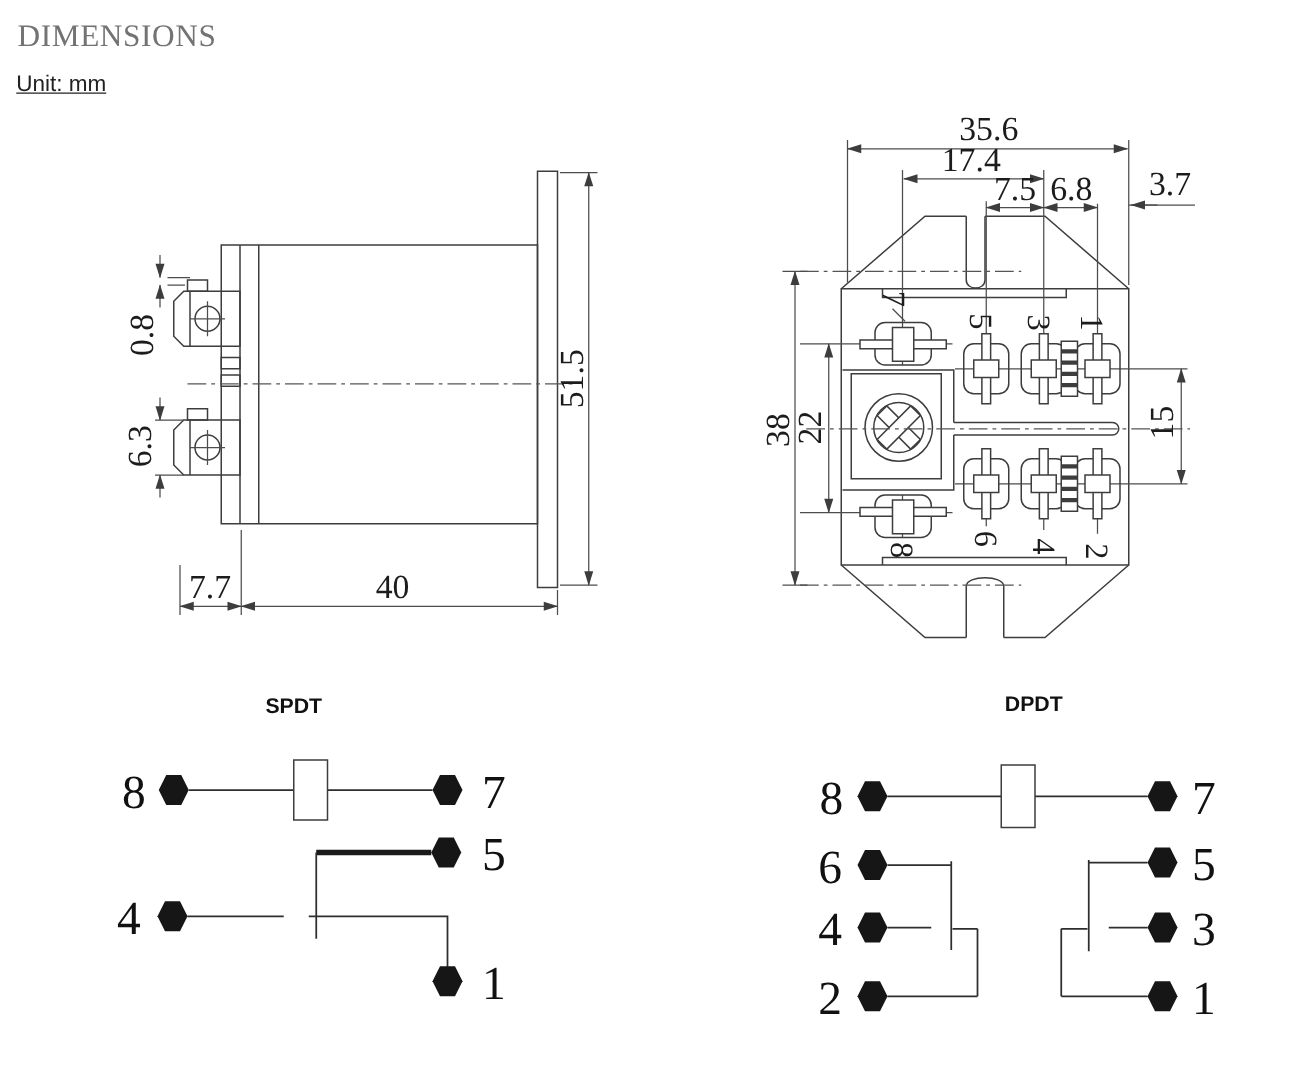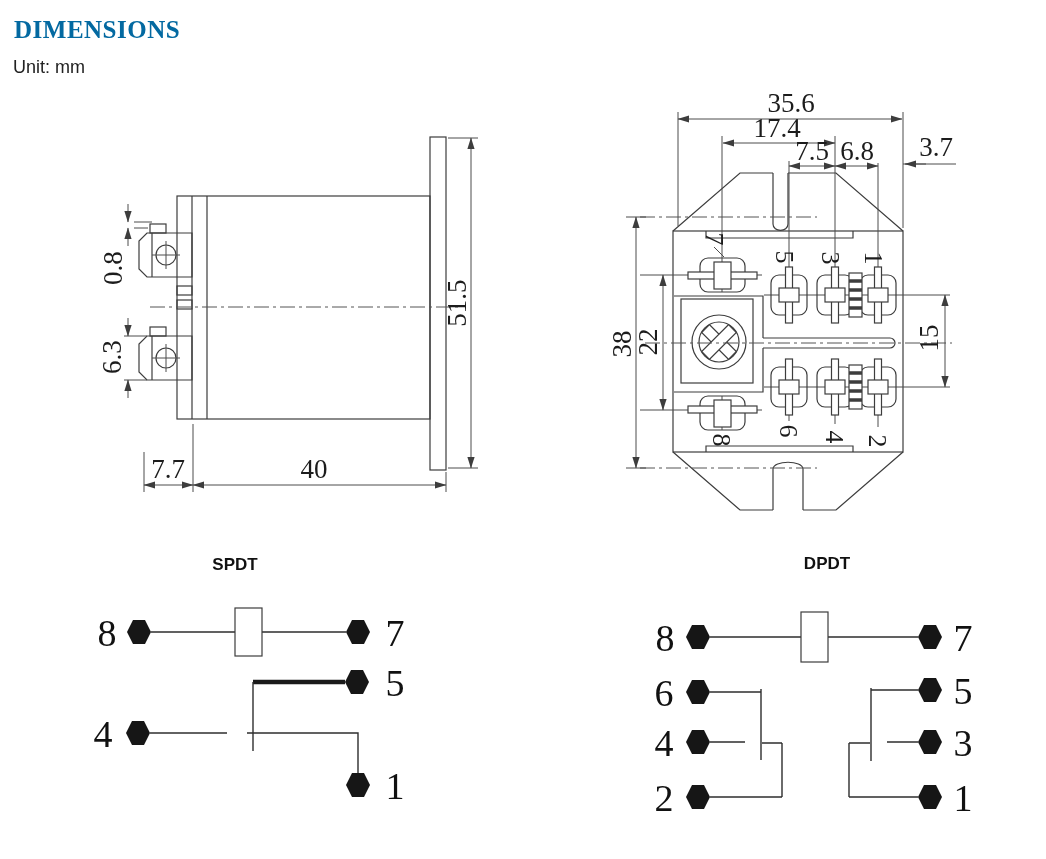--- a/index.html
+++ b/index.html
@@ -1,21 +1,21 @@
 <!DOCTYPE html>
 <html><head>
 <meta charset="utf-8">
 <style>
   html,body{margin:0;padding:0;background:#ffffff;}
   body{width:1046px;height:859px;position:relative;overflow:hidden;
        font-family:"Liberation Sans",sans-serif;}
   .page-title{position:absolute;left:14px;top:16px;
-       font-family:"Liberation Serif",serif;font-weight:bold;
-       font-size:25px;letter-spacing:.5px;color:#0369a1;}
-  .unit-label{position:absolute;left:13px;top:57px;font-size:18px;color:#222;}
+       font-family:"Liberation Serif",serif;font-weight:normal;
+       font-size:25px;letter-spacing:.5px;color:#737373;}
+  .unit-label{position:absolute;left:13px;top:57px;font-size:18px;color:#222;text-decoration:underline;}
   svg{position:absolute;left:0;top:0;}
   .ol{fill:none;stroke:#3d3d3d;stroke-width:1.2;stroke-linejoin:miter;}
   .olw{fill:#ffffff;stroke:#3d3d3d;stroke-width:1.2;}
   .thin{fill:none;stroke:#4d4d4d;stroke-width:1;}
   .dim{fill:none;stroke:#4d4d4d;stroke-width:1;}
   .cl{fill:none;stroke:#555;stroke-width:1;stroke-dasharray:15 4 3 4;}
   .stripe{fill:none;stroke:#3d3d3d;stroke-width:3.4;}
   .dimtxt{font-family:"Liberation Serif",serif;font-size:27px;fill:#1c1c1c;}
   .pintxt{font-family:"Liberation Serif",serif;font-size:26px;fill:#1c1c1c;}
   .schtxt{font-family:"Liberation Serif",serif;font-size:38px;fill:#111;}

